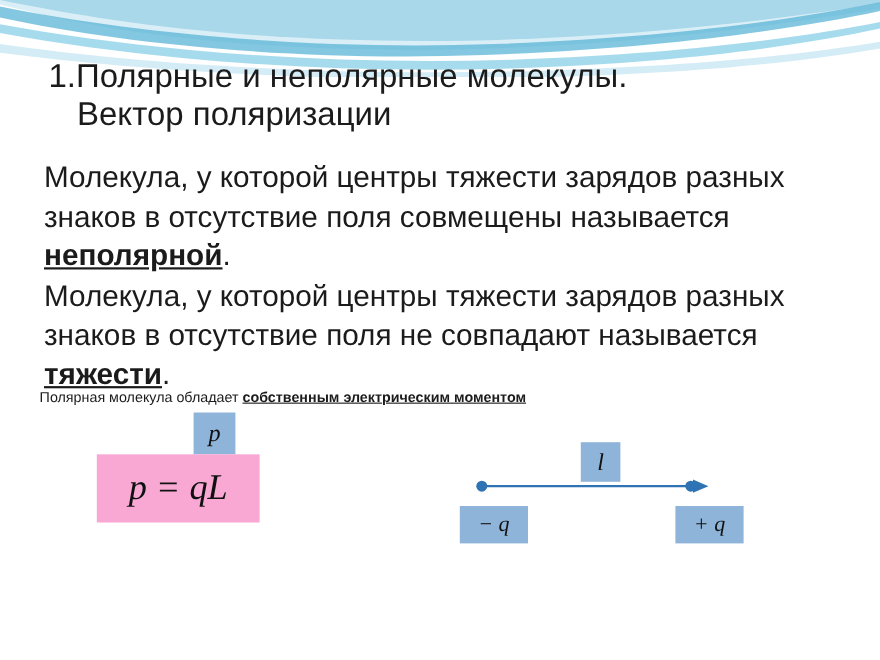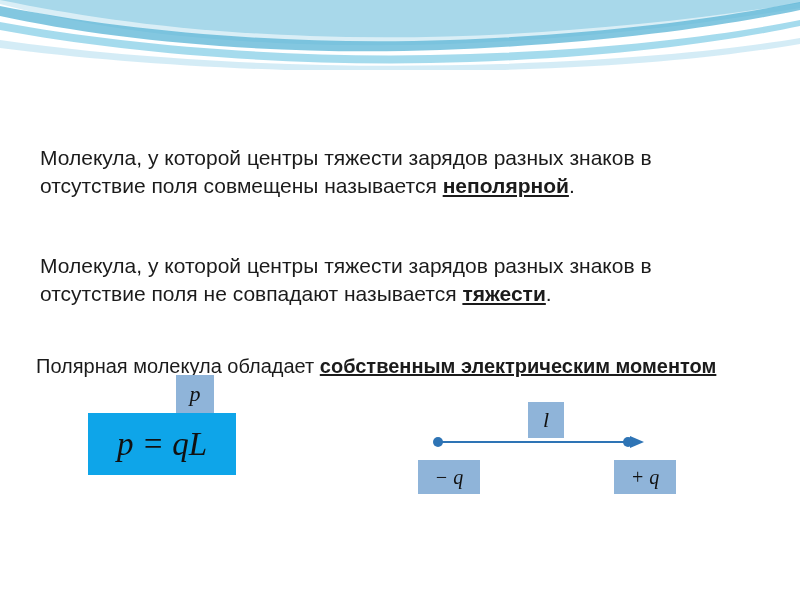--- a/index.html
+++ b/index.html
@@ -40,35 +40,35 @@
     font-weight: normal;
     letter-spacing: 0px;
   }
   .title .l2 {
     display: block;
     padding-left: 26px;
   }
   .para {
     position: absolute;
     color: #1b1b1b;
-    font-size: 21px;
+    font-size: 27px;
     line-height: 1.32;
   }
   .p1 { left: 40px; top: 144px; width: 710px; }
   .p2 { left: 40px; top: 252px; width: 710px; }
-  .p3 { left: 36px; top: 352px; width: 720px; font-size: 20px; line-height: 1.45; }
+  .p3 { left: 36px; top: 352px; width: 720px; font-size: 13px; line-height: 1.45; }
   .p4 { left: 40px; top: 508px; width: 720px; }
   .u { text-decoration: underline; font-weight: bold; }
   .formula-box {
     position: absolute;
     left: 88px;
     top: 413px;
     width: 148px;
     height: 62px;
-    background: #0ea5e9;
+    background: #f9a8d4;
   }
   .formula-box .ftext {
     position: absolute;
     left: 0; top: 0;
     width: 148px;
     height: 62px;
     display: flex;
     align-items: center;
     justify-content: center;
     font-family: "Liberation Serif", serif;
@@ -150,20 +150,24 @@
 <div class="slide">
 
   <svg class="deco-top" viewBox="0 0 800 70" preserveAspectRatio="none">
     <path d="M0,0 L800,0 L800,8 C640,34 470,50 300,44 C160,39 70,22 0,4 Z" fill="#d9eef6"></path>
     <path d="M0,0 L800,0 L800,3 C660,26 480,42 310,36 C170,31 80,16 0,0 Z" fill="#a8d8ea"></path>
     <path d="M0,6 C120,30 280,46 450,40 C610,34 720,18 800,2 L800,10 C720,27 600,44 440,50 C270,56 110,40 0,16 Z" fill="#5ab4d6" opacity="0.75"></path>
     <path d="M0,22 C130,46 300,60 470,54 C620,49 730,34 800,20 L800,26 C730,41 620,57 470,62 C300,68 130,54 0,30 Z" fill="#8fd2e8" opacity="0.8"></path>
     <path d="M0,40 C140,60 320,70 500,64 C650,59 740,48 800,38 L800,44 C740,54 650,66 500,70 C320,76 140,66 0,48 Z" fill="#cfeaf5" opacity="0.9"></path>
   </svg>
 
+  <div class="title">
+    <span>1.Полярные и неполярные молекулы.</span>
+    <span class="l2">Вектор поляризации</span>
+  </div>
 
   <div class="para p1">
     <span>Молекула, у которой центры тяжести зарядов разных знаков в отсутствие поля совмещены называется </span><span class="u">неполярной</span><span>.</span>
   </div>
 
   <div class="para p2">
     <span>Молекула, у которой центры тяжести зарядов разных знаков в отсутствие поля не совпадают называется </span><span class="u">тяжести</span><span>.</span>
   </div>
 
   <div class="para p3">

